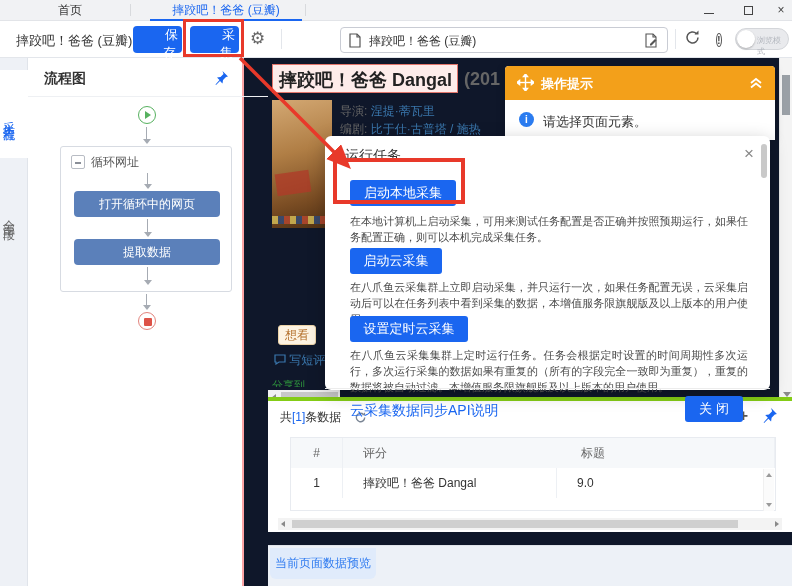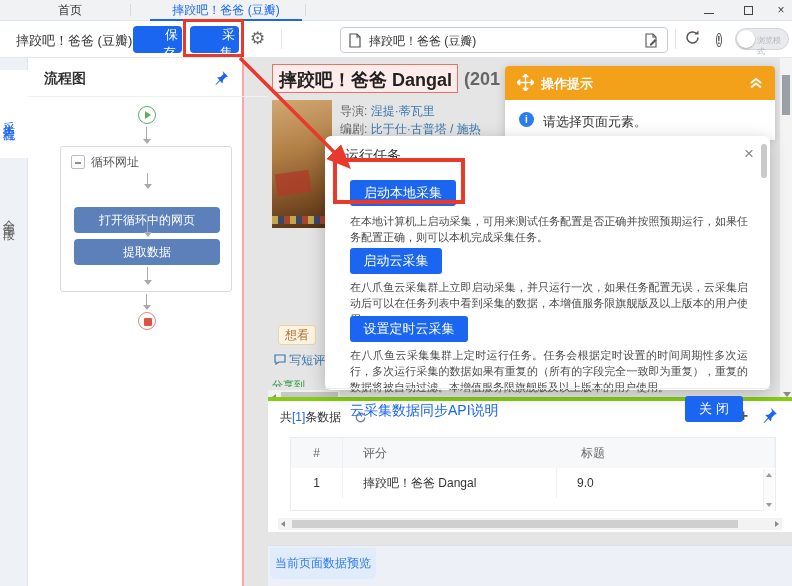--- a/index.html
+++ b/index.html
@@ -1,18 +1,18 @@
 <!DOCTYPE html>
 <html><head>
 <meta charset="utf-8">
 <style>
   * { margin:0; padding:0; box-sizing:border-box; }
   html,body { width:792px; height:586px; }
   body { font-family:"Liberation Sans","DejaVu Sans",sans-serif; background:#fff; overflow:hidden; }
-  #app { position:relative; width:792px; height:586px; background:#e5e5e5; overflow:hidden; }
+  #app { position:relative; width:792px; height:586px; background:#0f172a; overflow:hidden; }
   .abs { position:absolute; }
 
   
   .titlebar { left:0; top:0; width:792px; height:21px; background:#f1f2f4; border-bottom:1px solid #e2e4e8; }
   .tb-tab { position:absolute; top:0; height:20px; line-height:20px; text-align:center; font-size:12px; color:#333; cursor:default; }
   .tb-tab.active { color:#1a66f0; }
   .tb-underline { position:absolute; top:19px; height:2px; background:#1a66f0; }
   .tb-sep { position:absolute; top:4px; width:1px; height:12px; background:#d8dadd; }
   .winbtn { position:absolute; top:3px; width:16px; height:14px; color:#444; font-size:12px; line-height:14px; text-align:center; }
   .win-min-bar { position:absolute; top:10px; left:3px; width:10px; height:1px; background:#444; }
@@ -193,21 +193,21 @@
         </svg>
     </span>
     <div class="flow-divider"></div>
     <div class="play-ic"></div>
     <div class="varrow" style="left:114px;top:69px;height:17px;"></div>
     <div class="loop-box">
       <div class="loop-head">
         <span class="minus-ic"></span><span>循环网址</span>
       </div>
       <div class="varrow" style="left:82px;top:26px;height:16px;"></div>
-      <button class="flow-btn" style="top:60px;">打开循环中的网页</button>
+      <button class="flow-btn" style="top:44px;">打开循环中的网页</button>
       <button class="flow-btn" style="top:92px;">提取数据</button>
       <div class="varrow" style="left:82px;top:72px;height:18px;"></div>
       <div class="varrow" style="left:82px;top:120px;height:18px;"></div>
     </div>
     <div class="varrow" style="left:114px;top:236px;height:16px;"></div>
     <div class="stop-ic"></div>
   </div>
 
   <div class="abs title-hl">
     <span class="movie-title">摔跤吧！爸爸 Dangal</span>

